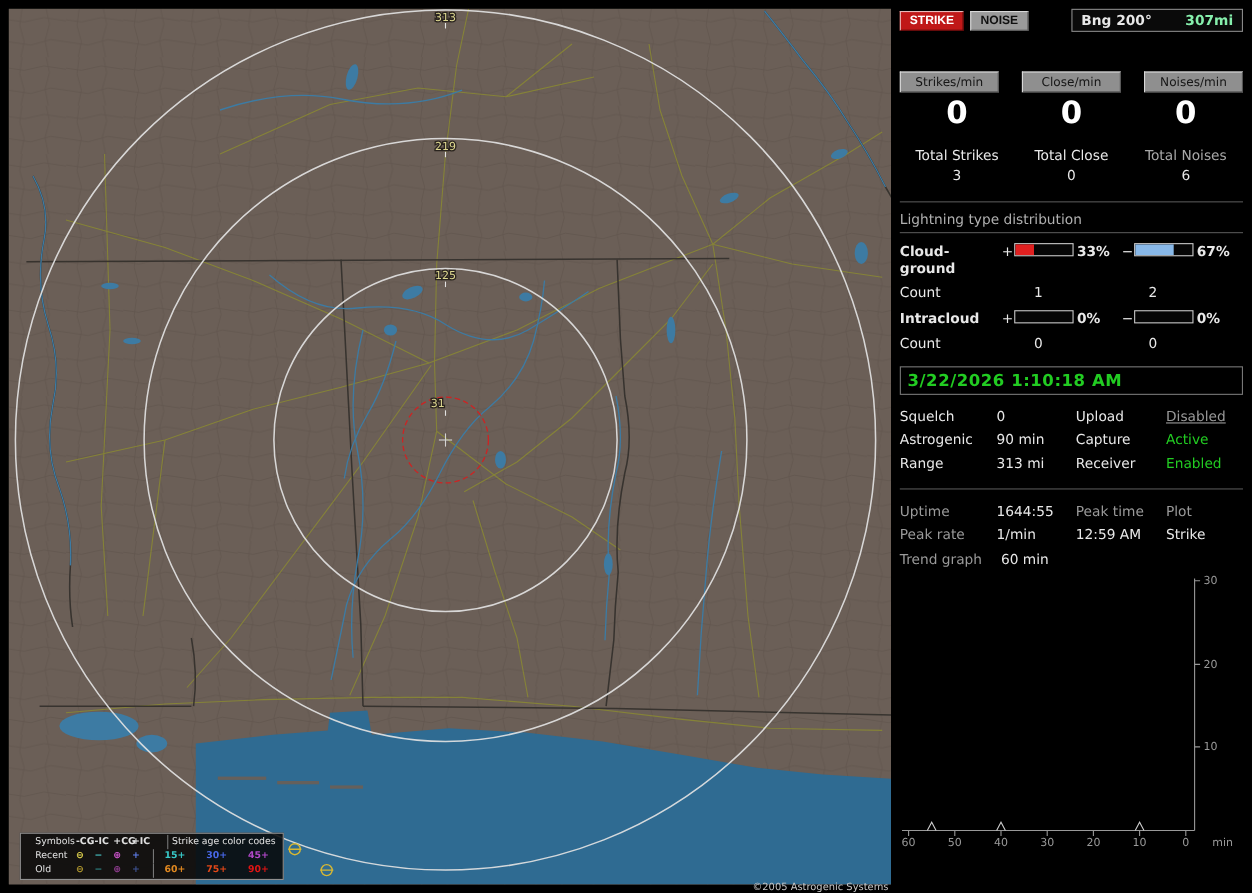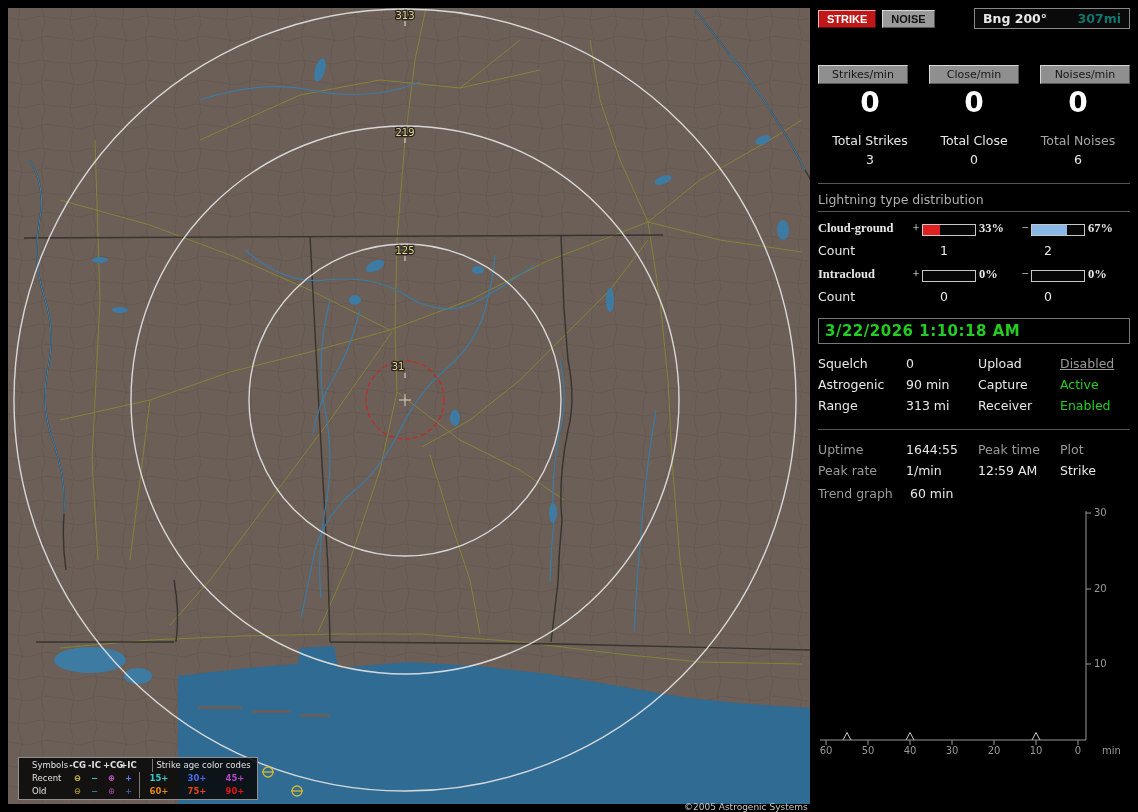--- a/index.html
+++ b/index.html
@@ -6,46 +6,46 @@
   #app{position:relative;width:1138px;height:812px;background:#000;overflow:hidden;
        font-family:"DejaVu Sans","Liberation Sans",sans-serif;color:#e8e8e8;}
   
   #map-wrap{position:absolute;left:8px;top:8px;width:802px;height:796px;background:#6b5f57;}
   #map-wrap svg{display:block;}
   .map-legend{position:absolute;left:10px;top:749px;width:240px;box-sizing:border-box;
       background:rgba(8,8,8,.88);border:1px solid #8f8f8f;font-size:8.5px;color:#e0e0e0;
       padding:1px 3px;line-height:13px;}
   .lg-row{display:flex;align-items:center;}
   .lg-label{width:37px;margin-left:10px;}
-  .lg-ic{width:17px;text-align:center;font-weight:bold;}
+  .lg-ic{width:17px;font-weight:bold;}
   .lg-ages{flex:1;display:flex;border-left:1px solid #777;margin-left:2px;}
   .lg-ages span{flex:1;text-align:center;font-weight:bold;}
   .lg-age-head{flex:1;text-align:center;border-left:1px solid #777;margin-left:15px;}
   .map-copyright{position:absolute;left:676px;top:794px;font-size:9px;color:#c8c8c8;}
   
   #panel{position:absolute;left:818px;top:8px;width:312px;height:796px;background:#000;font-size:12.5px;}
   .toprow{display:flex;align-items:center;}
   .btn{font-size:11px;font-weight:bold;padding:2px 8px;border:1px solid;cursor:default;}
   .btn-strike{background:#c01818;color:#fff;border-color:#e8baba #5a0a0a #5a0a0a #e8baba;}
   .btn-noise{background:#9a9a9a;color:#111;border-color:#d8d8d8 #555 #555 #d8d8d8;margin-left:6px;}
   .bearing{margin-left:auto;display:flex;justify-content:space-between;align-items:center;
       width:138px;background:#0a0a0a;border:1px solid #888;padding:2px 8px;font-weight:bold;}
-  .bearing .bval{color:#0f766e;}
+  .bearing .bval{color:#86efac;}
   .ratesrow{display:flex;justify-content:space-between;margin-top:36px;}
   .rate-btn{background:#8f8f8f;color:#161616;font-size:11px;border:1px solid;
       border-color:#d8d8d8 #555 #555 #d8d8d8;width:88px;text-align:center;padding:2px 0;}
   .cols3{display:flex;text-align:center;}
   .cols3>div{flex:1;}
   .bigzero{font-size:28px;font-weight:bold;color:#fff;margin-top:2px;}
   .tot-label{margin-top:14px;font-size:12.5px;}
   .tot-label .dim{color:#a8a8a8;}
   .tot-val{margin-top:4px;}
   .hline{border:none;border-top:1px solid #555;margin:16px 0 0 0;}
   .dist-title{color:#b0b0b0;margin-top:8px;padding-bottom:4px;border-bottom:1px solid #555;}
-  .dist-row{display:flex;align-items:flex-end;margin-top:9px;font-family:Liberation Serif, serif;}
+  .dist-row{display:flex;align-items:flex-start;margin-top:9px;}
   .dist-label{width:92px;font-weight:bold;}
   .count-row{display:flex;margin-top:7px;}
   .count-row .dist-label{font-weight:normal;}
   .sign{width:12px;text-align:center;}
   .bar{width:52px;height:10px;border:1px solid #c8c8c8;background:#060606;display:inline-block;overflow:hidden;}
   .bar-fill{display:block;height:100%;}
   .bar-fill.red{background:#e02020;}
   .bar-fill.blue{background:#88b8e8;}
   .pct{width:40px;font-weight:bold;padding-left:3px;}
   .count-cell{width:104px;padding-left:30px;box-sizing:border-box;}

